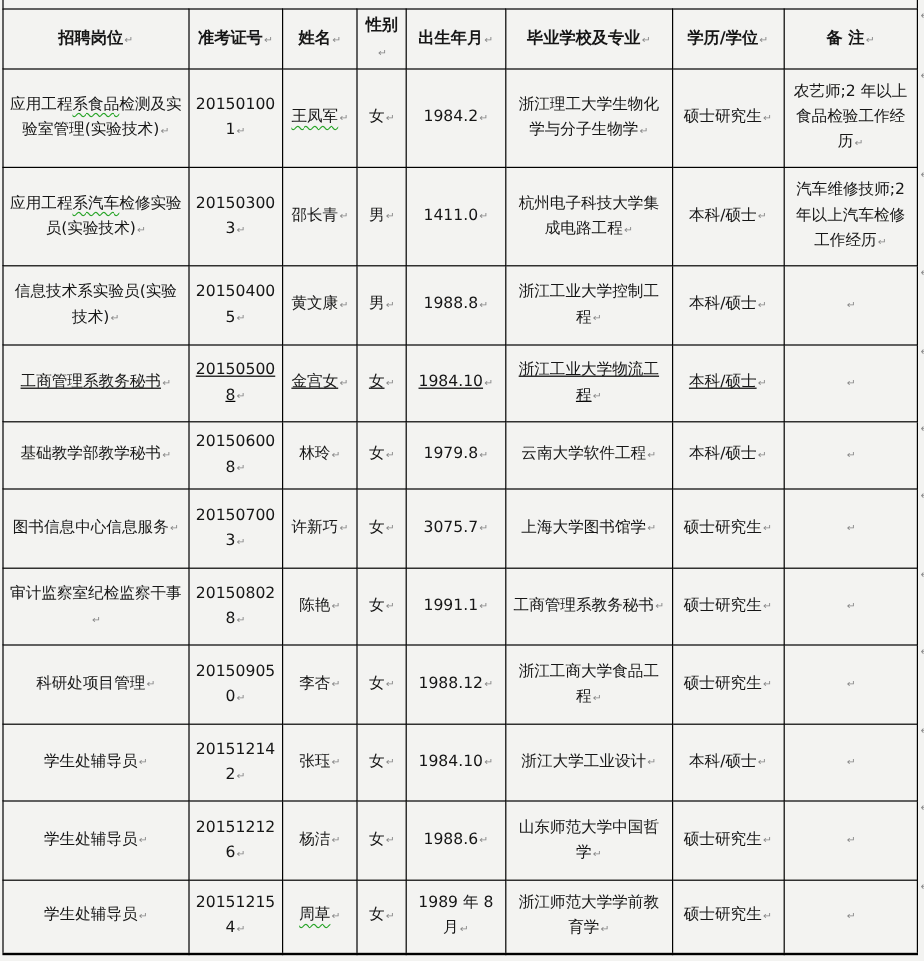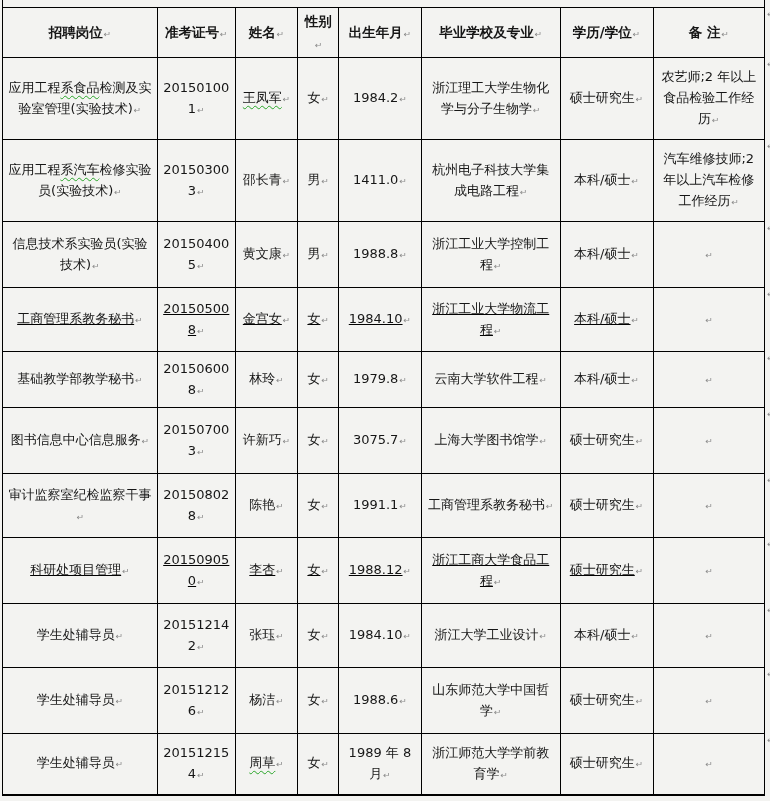--- a/index.html
+++ b/index.html
@@ -136,21 +136,21 @@
         <tr style="height: 64px;">
           <td><span>审计监察室纪检监察干事</span><span class="cell-marker">↵</span></td>
           <td><span>201508028</span><span class="cell-marker">↵</span></td>
           <td><span>陈艳</span><span class="cell-marker">↵</span></td>
           <td><span>女</span><span class="cell-marker">↵</span></td>
           <td><span>1991.1</span><span class="cell-marker">↵</span></td>
           <td><span>工商管理系教务秘书</span><span class="cell-marker">↵</span></td>
           <td><span>硕士研究生</span><span class="cell-marker">↵</span></td>
           <td><span></span><span class="cell-marker">↵</span></td>
         </tr>
-        <tr style="height: 66px; text-decoration: underline;">
+        <tr style="height: 66px;">
           <td><span>科研处项目管理</span><span class="cell-marker">↵</span></td>
           <td><span>201509050</span><span class="cell-marker">↵</span></td>
           <td><span>李杏</span><span class="cell-marker">↵</span></td>
           <td><span>女</span><span class="cell-marker">↵</span></td>
           <td><span>1988.12</span><span class="cell-marker">↵</span></td>
           <td><span>浙江工商大学食品工程</span><span class="cell-marker">↵</span></td>
           <td><span>硕士研究生</span><span class="cell-marker">↵</span></td>
           <td><span></span><span class="cell-marker">↵</span></td>
         </tr>
         <tr style="height: 64px;">

